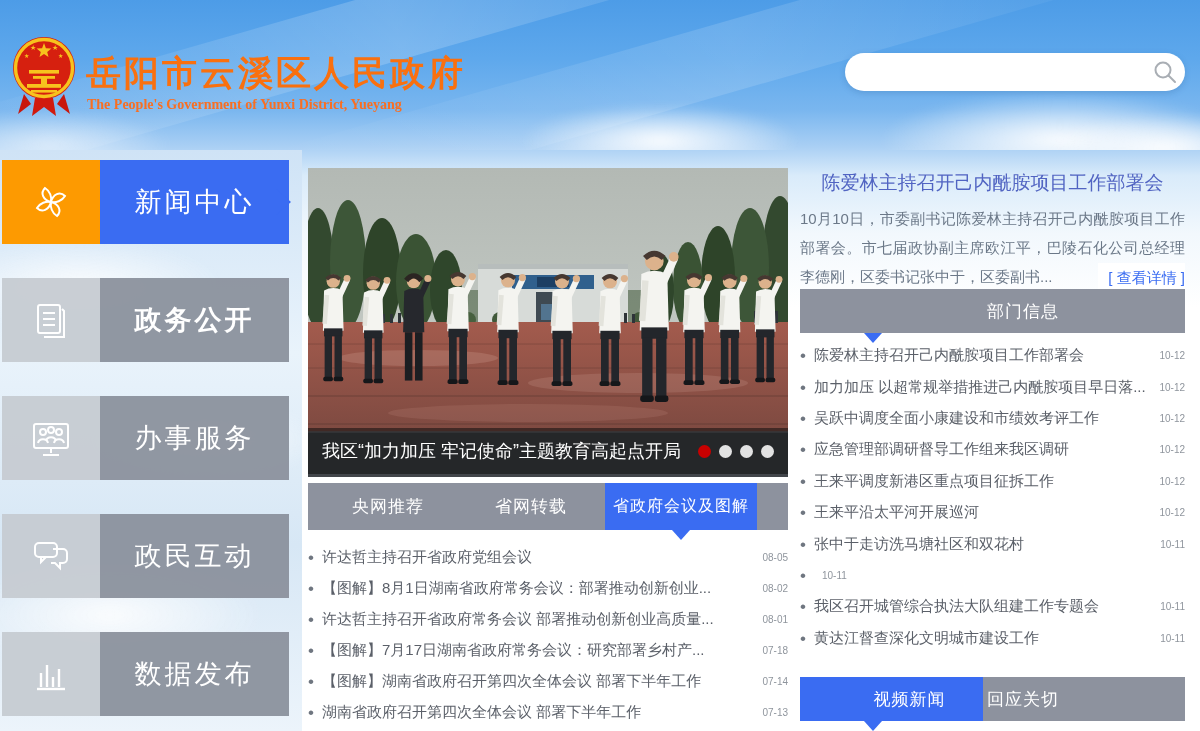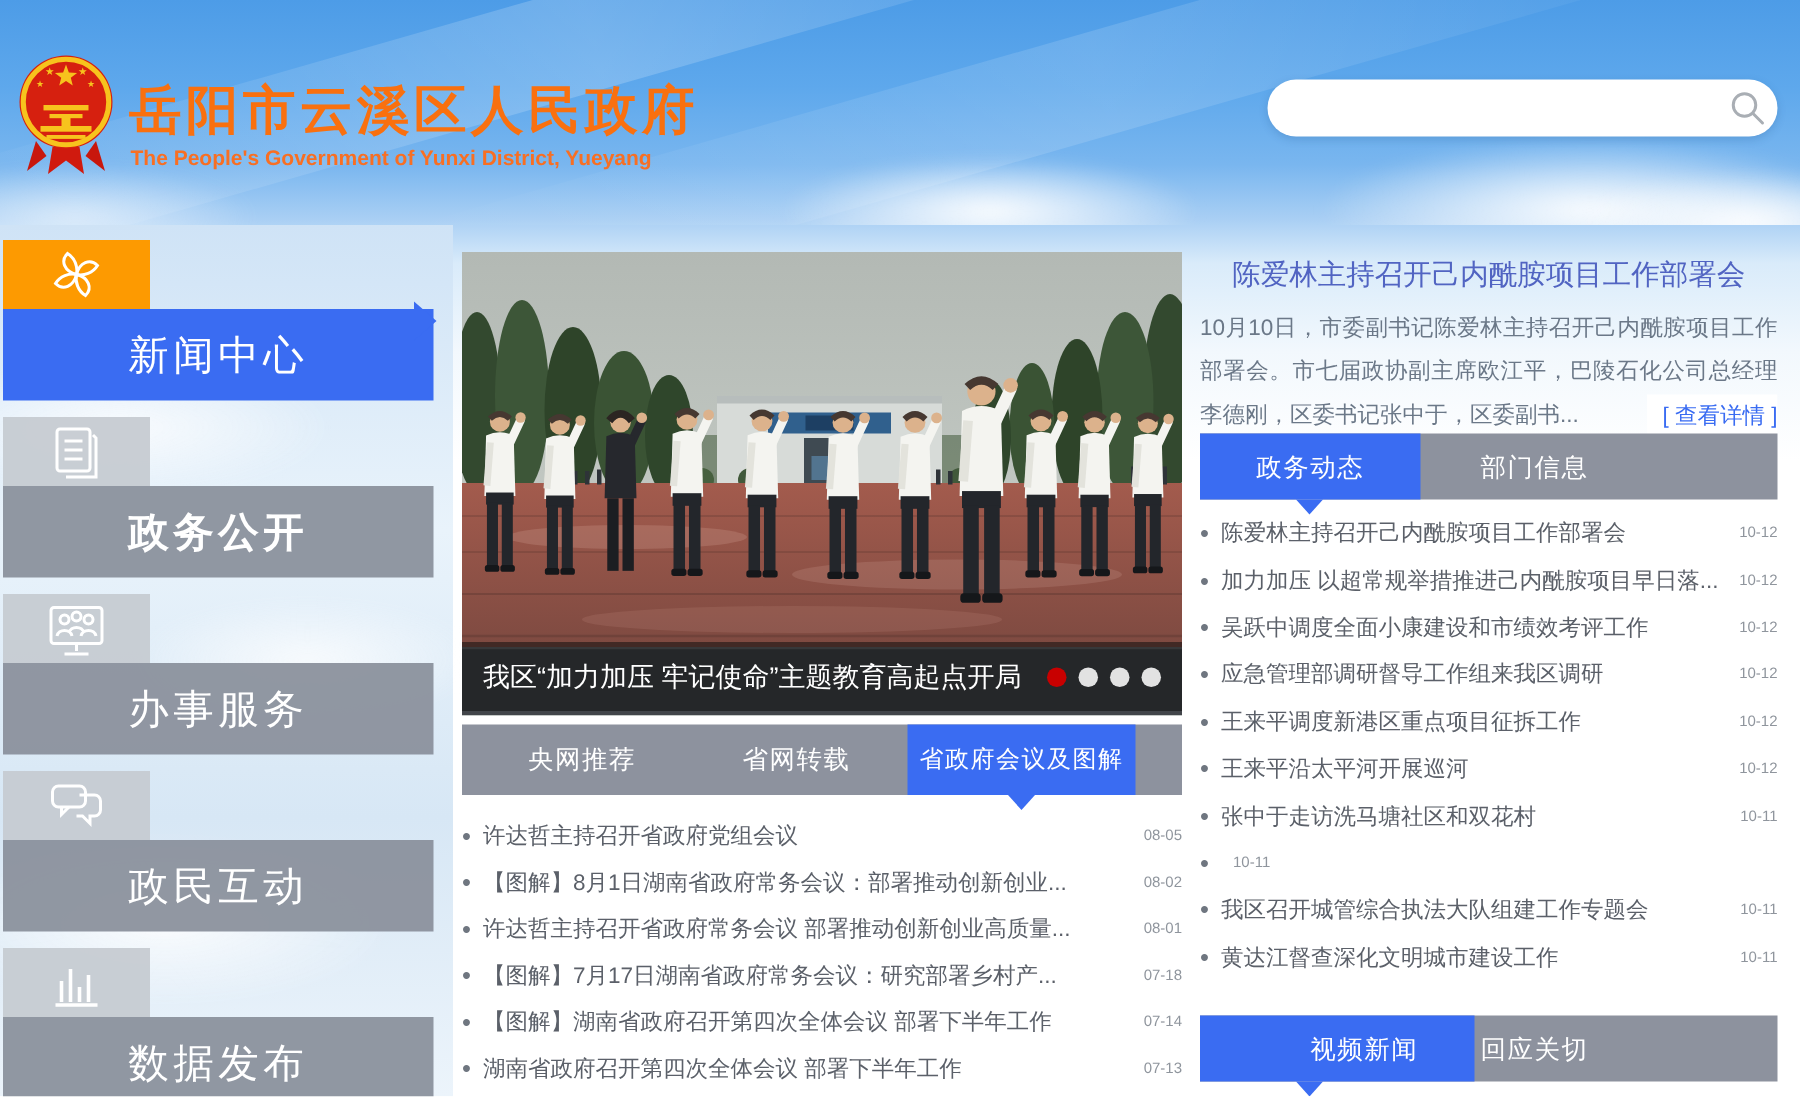--- a/index.html
+++ b/index.html
@@ -9,28 +9,28 @@
   
   .header{position:absolute;left:0;top:0;width:1200px;height:150px;overflow:hidden;}
   .cloud{position:absolute;border-radius:50%;filter:blur(5px);
          background:radial-gradient(closest-side,rgba(255,255,255,.95),rgba(255,255,255,0));}
   .ray{position:absolute;width:950px;height:70px;transform:rotate(-16deg);
        background:linear-gradient(90deg,rgba(255,255,255,0),rgba(255,255,255,.20),rgba(255,255,255,0));}
   .bg-left{position:absolute;left:0;top:150px;width:302px;height:581px;
            background:linear-gradient(180deg,#cfe3f6,#e9f3fb 35%,#d7e7f5 68%,#ecf4fb);}
   .emblem{position:absolute;left:10px;top:34px;width:68px;height:84px;}
   .site-title{position:absolute;left:86px;top:50px;font-size:35px;font-weight:bold;color:#f9700f;letter-spacing:3px;white-space:nowrap;}
-  .site-sub{position:absolute;left:87px;top:97px;font-size:14px;font-weight:bold;color:#f86f23;white-space:nowrap;}
+  .site-sub{position:absolute;left:87px;top:97px;font-size:14px;font-weight:bold;color:#f86f23;white-space:nowrap;font-family:Liberation Serif, serif;}
   .search-wrap{position:absolute;left:845px;top:53px;width:340px;height:38px;background:#fff;border-radius:19px;
                box-shadow:0 2px 6px rgba(30,80,140,.22);display:flex;align-items:center;}
   .search-input{flex:1;height:30px;border:0;outline:none;background:transparent;padding:0 10px 0 18px;font-size:15px;color:#555;}
   .search-btn{width:40px;height:38px;display:flex;align-items:center;justify-content:center;cursor:pointer;}
   
   .sidebar{position:absolute;left:2px;top:160px;width:300px;height:571px;}
-  .side-item{position:absolute;left:0;width:287px;height:107px;display:flex;cursor:pointer;flex-direction:column;}
+  .side-item{position:absolute;left:0;width:287px;height:84px;display:flex;cursor:pointer;}
   .icon-cell{width:98px;display:flex;align-items:center;justify-content:center;background:rgba(198,203,210,.95);}
   .label-cell{flex:1;display:flex;align-items:center;justify-content:center;background:rgba(139,145,157,.95);
               color:#fff;font-size:27px;letter-spacing:3px;}
   .side-item.active .icon-cell{background:#fd9a01;}
   .side-item.active .label-cell{background:#3a6cf2;}
   .side-item.active::after{content:"";position:absolute;right:-15px;top:50%;margin-top:-13px;width:0;height:0;
               border:13px solid transparent;border-left:15px solid #3a6cf2;}
   
   .carousel{position:absolute;left:308px;top:168px;width:480px;height:309px;overflow:hidden;cursor:pointer;background:#b8beba;}
   .caption-bar{position:absolute;left:0;right:0;bottom:3px;height:46px;background:rgba(15,15,15,.55);
@@ -335,23 +335,20 @@
 
   <div class="feature">
     <h2 class="feat-headline">陈爱林主持召开己内酰胺项目工作部署会</h2>
     <p class="feat-summary">
       <span>10月10日，市委副书记陈爱林主持召开己内酰胺项目工作部署会。市七届政协副主席欧江平，巴陵石化公司总经理李德刚，区委书记张中于，区委副书...</span>
       <span class="more-link">[ 查看详情 ]</span>
     </p>
   </div>
 
   <div class="tabbar" style="left:800px;top:289px;width:385px;height:44px;">
-    <div class="tab blue" style="left:0;width:147px;">
-      <span>政务动态</span>
-    </div>
     <div class="tab" style="left:148px;width:150px;">
       <span>部门信息</span>
     </div>
     <div class="tri" style="left:64px;top:44px;"></div>
   </div>
 
   <div class="news-list" style="left:800px;top:340px;width:385px;">
     <div class="news-row" style="height:31.4px;">
       <span class="bullet">•</span>
       <span class="nr-title">陈爱林主持召开己内酰胺项目工作部署会</span>

